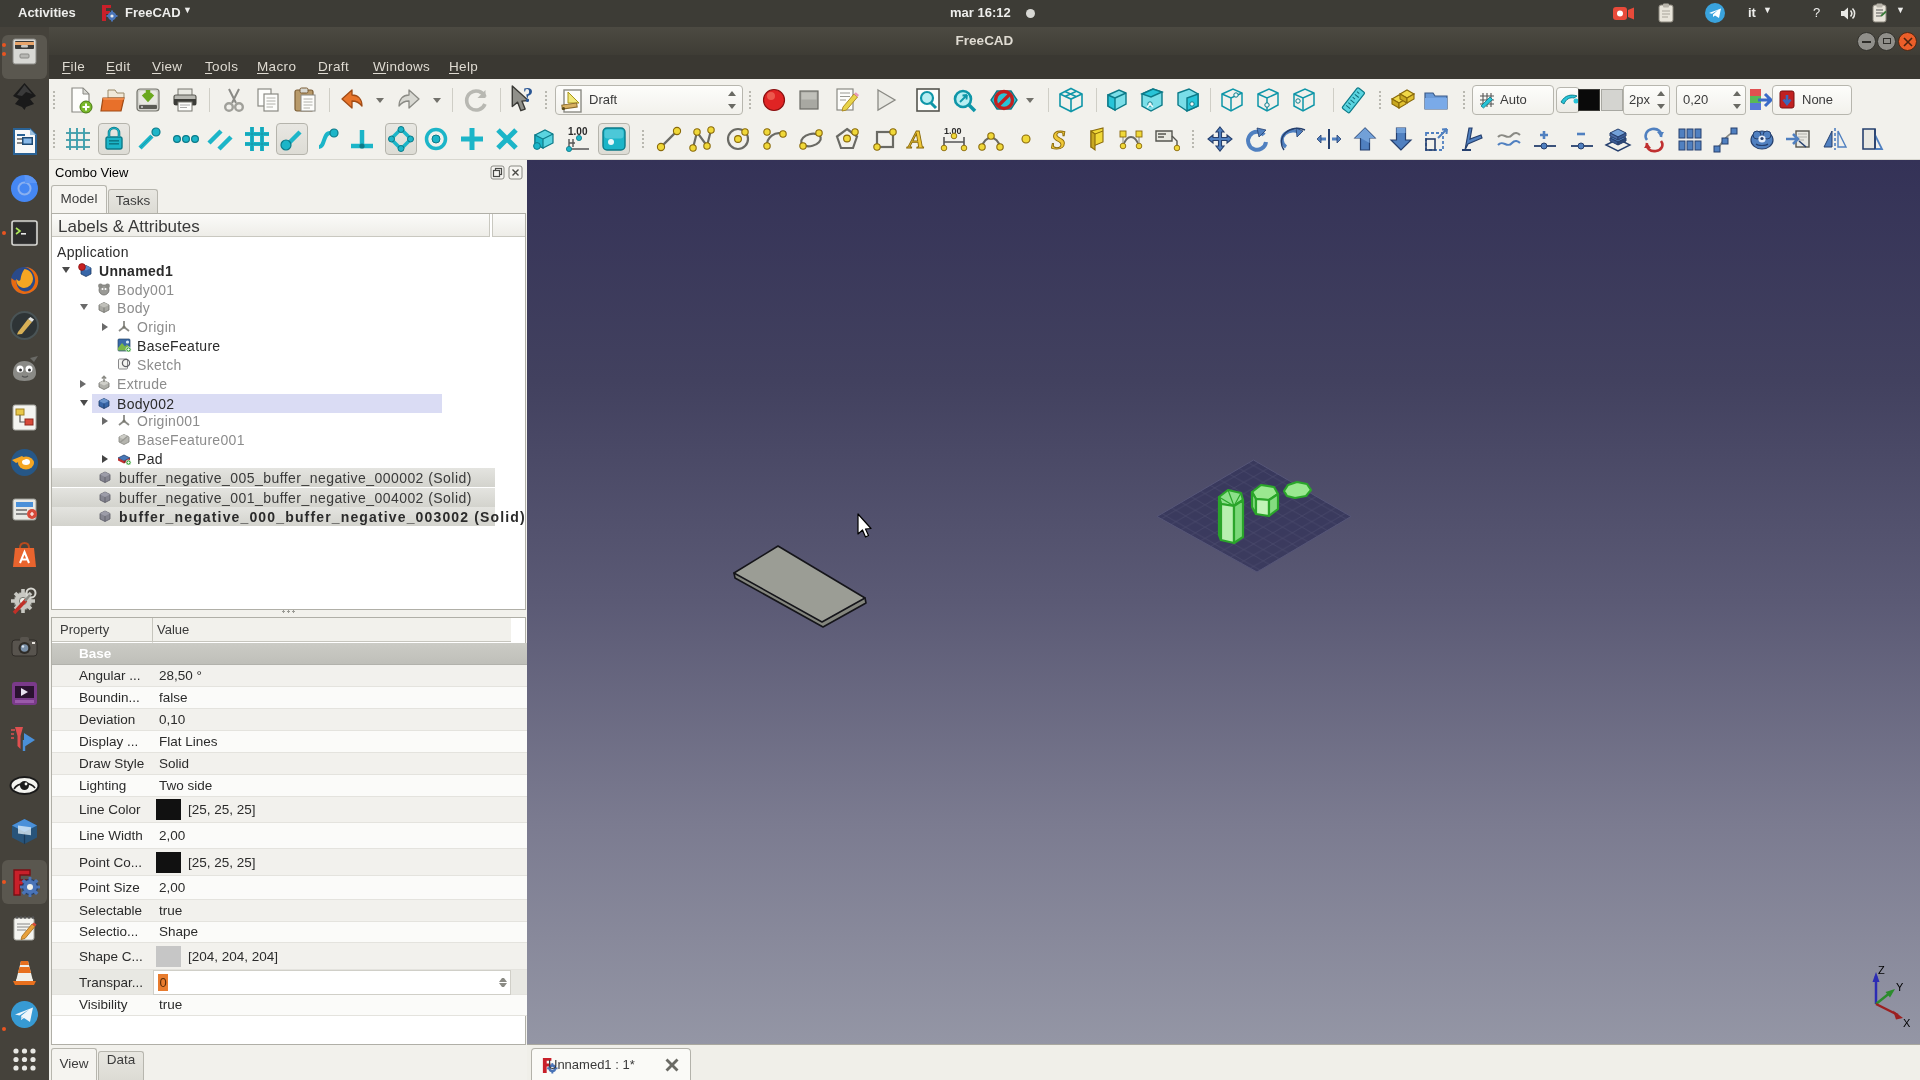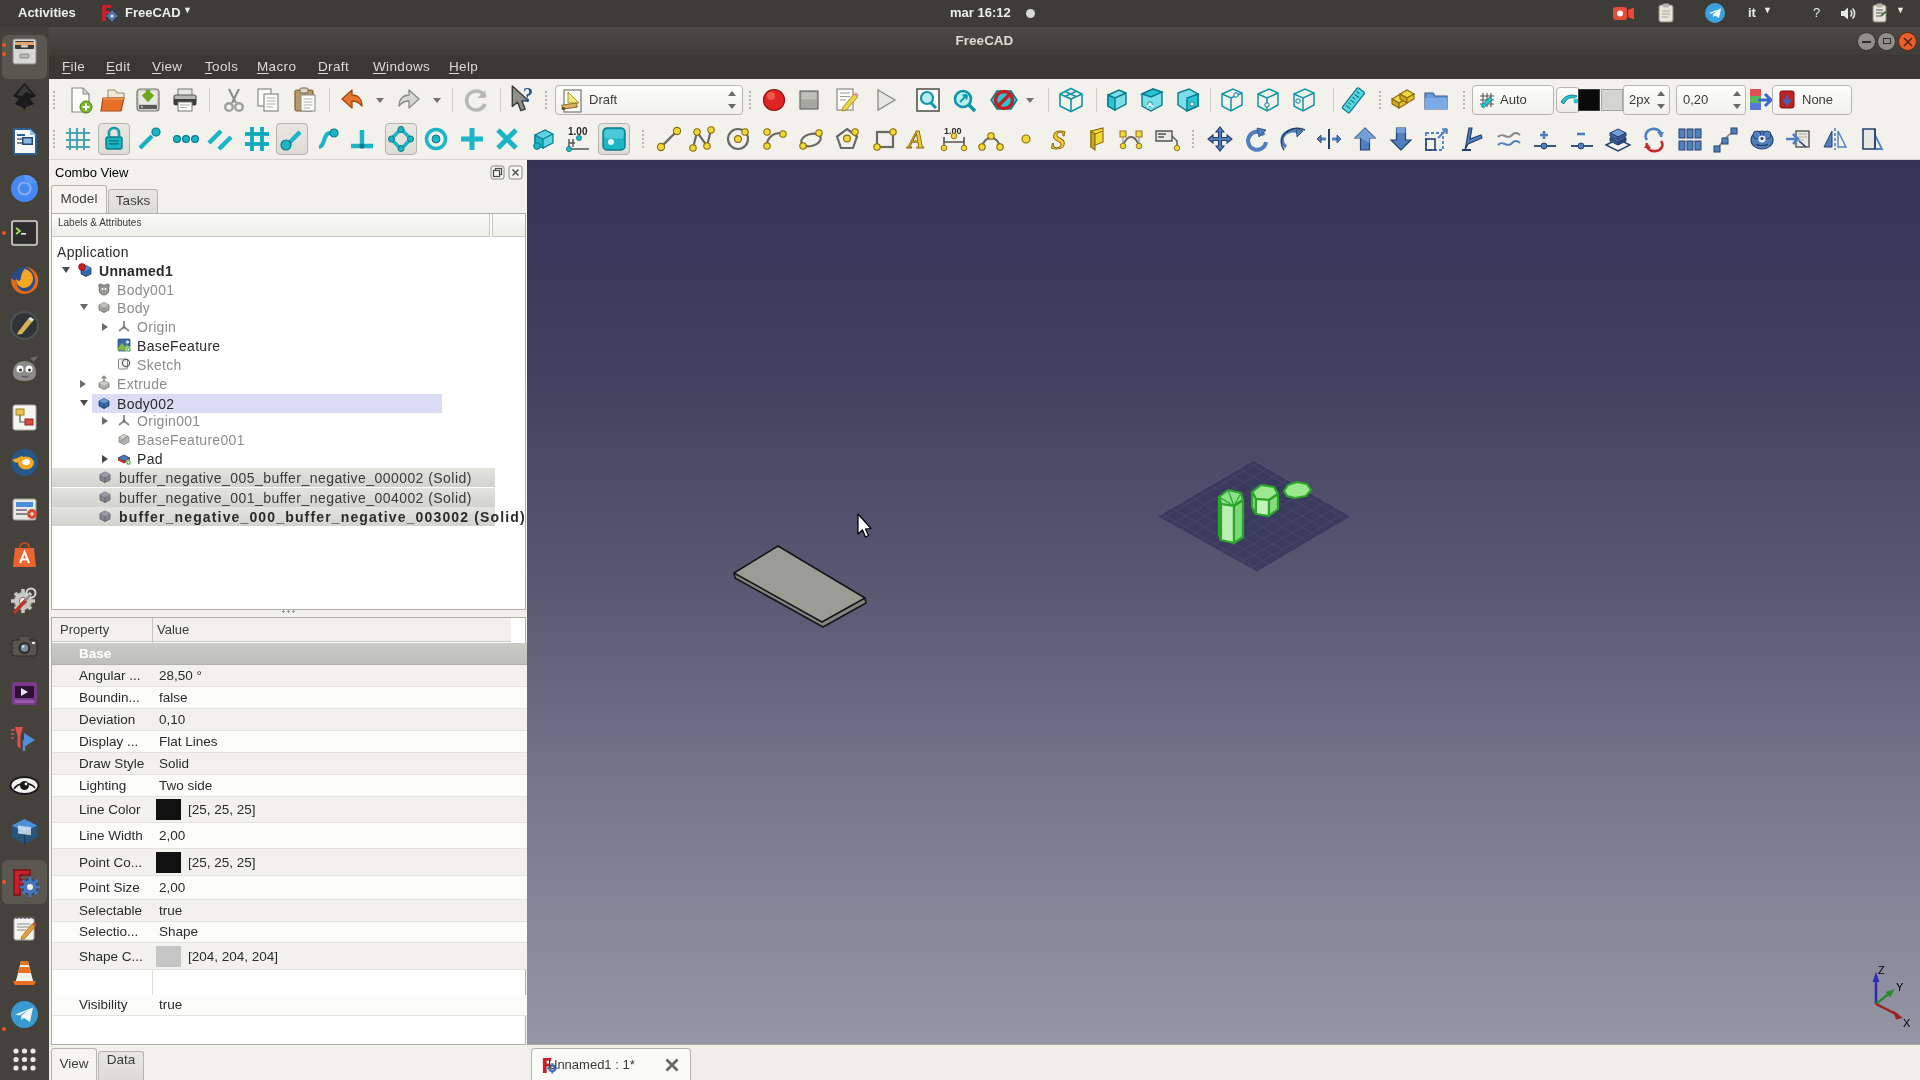--- a/index.html
+++ b/index.html
@@ -29,21 +29,21 @@
 .spinner:before { content:""; position:absolute; top:1px; left:0; border-left:4px solid transparent; border-right:4px solid transparent; border-bottom:5px solid #6a6a64; }
 .spinner:after { content:""; position:absolute; bottom:1px; left:0; border-left:4px solid transparent; border-right:4px solid transparent; border-top:5px solid #6a6a64; }
 .ddarrow { position:absolute; width:0; height:0; border-left:4px solid transparent; border-right:4px solid transparent; border-top:5px solid #72716b; }
 
 #combopanel { position:absolute; left:49px; top:160px; width:478px; height:920px; background:#f2f1ec; }
 #combotitle { position:absolute; left:6px; top:5px; font-size:13px; color:#000000; }
 .tab { position:absolute; font-size:13.5px; color:#3c3c3c; border:1px solid #b7b6ae; border-bottom:none; border-radius:3px 3px 0 0; text-align:center; }
 .tabact { background:#f5f4f0; }
 .tabinact { background:linear-gradient(#e8e7e1,#dcdbd4); }
 #treeframe { position:absolute; left:2px; top:53px; width:475px; height:397px; background:#ffffff; border:1px solid #b0afa7; }
-#treehdr { position:absolute; left:0; top:0; width:455px; height:23px; background:linear-gradient(#fbfbf9,#eeede8); border-bottom:1px solid #c9c8c0; border-right:1px solid #c9c8c0; font-size:10px; color:#3a3a3a;text-align:right; }
+#treehdr { position:absolute; left:0; top:0; width:455px; height:23px; background:linear-gradient(#fbfbf9,#eeede8); border-bottom:1px solid #c9c8c0; border-right:1px solid #c9c8c0; font-size:17px; color:#3a3a3a;text-align:right; }
 .trow { position:absolute; left:0; width:443px; height:19px; font-size:14px; letter-spacing:0.3px; color:#8c8c8c; white-space:nowrap; }
 .trow .lbl { position:absolute; top:2px; }
 .black { color:#2b2b2b; }
 .arr { position:absolute; top:6px; width:0; height:0; }
 .arrdown { border-left:4.5px solid transparent; border-right:4.5px solid transparent; border-top:6px solid #4a4a4a; }
 .arrright { border-top:4.5px solid transparent; border-bottom:4.5px solid transparent; border-left:6px solid #4a4a4a; }
 .ticon { position:absolute; top:1px; width:16px; height:16px; }
 
 #propframe { position:absolute; left:2px; top:457px; width:475px; height:428px; background:#ffffff; border:1px solid #b0afa7; }
 .prow { position:absolute; left:0; width:529px; height:22px; font-size:13.5px; color:#2b2b2b; border-bottom:1px solid #e4e3de; }
@@ -1104,20 +1104,28 @@
       </div>
     <div class="prow pwhite" style="top:304px;height:21px;">
         <span class="pl" style="top:2px;">Selectio...</span>
         <span class="pv" style="top:2px;">Shape</span>
       </div>
     <div class="prow pgray" style="top:325px;height:27px;">
         <span class="pl" style="top:6px;">Shape C...</span>
         <div style="position:absolute;left:104px;top:3px;width:25px;height:21px;background:#c6c6c6;"></div>
         <span class="pv" style="left:136px;top:6px;">[204, 204, 204]</span>
       </div>
+    <div class="prow" style="top:352px;height:25px;background:#e8e8e3;">
+        <span class="pl" style="top:5px;">Transpar...</span>
+      <div style="position:absolute;left:101px;top:0;width:358px;height:25px;background:#ffffff;border:1px solid #d0cfc8;">
+        <div style="position:absolute;left:4px;top:3px;width:10px;height:17px;background:#e87c2e;color:#5a2c08;font-size:13px;text-align:center;line-height:17px;">0</div>
+        <div style="position:absolute;right:3px;top:3px;width:8px;height:8px;border-left:3.5px solid transparent;border-right:3.5px solid transparent;border-bottom:4.5px solid #8a8a84;"></div>
+        <div style="position:absolute;right:3px;bottom:3px;width:8px;height:8px;border-left:3.5px solid transparent;border-right:3.5px solid transparent;border-top:4.5px solid #8a8a84;"></div>
+      </div>
+    </div>
     <div class="prow pwhite" style="top:377px;height:21px;">
         <span class="pl" style="top:2px;">Visibility</span>
         <span class="pv" style="top:2px;">true</span>
       </div>
   </div>
   <div class="tab tabact" style="left:2px;top:888px;width:46px;height:32px;padding-top:7px;">View</div>
   <div class="tab tabinact" style="left:49px;top:891px;width:46px;height:29px;">Data</div>
 </div>
 
 <div id="viewport">

